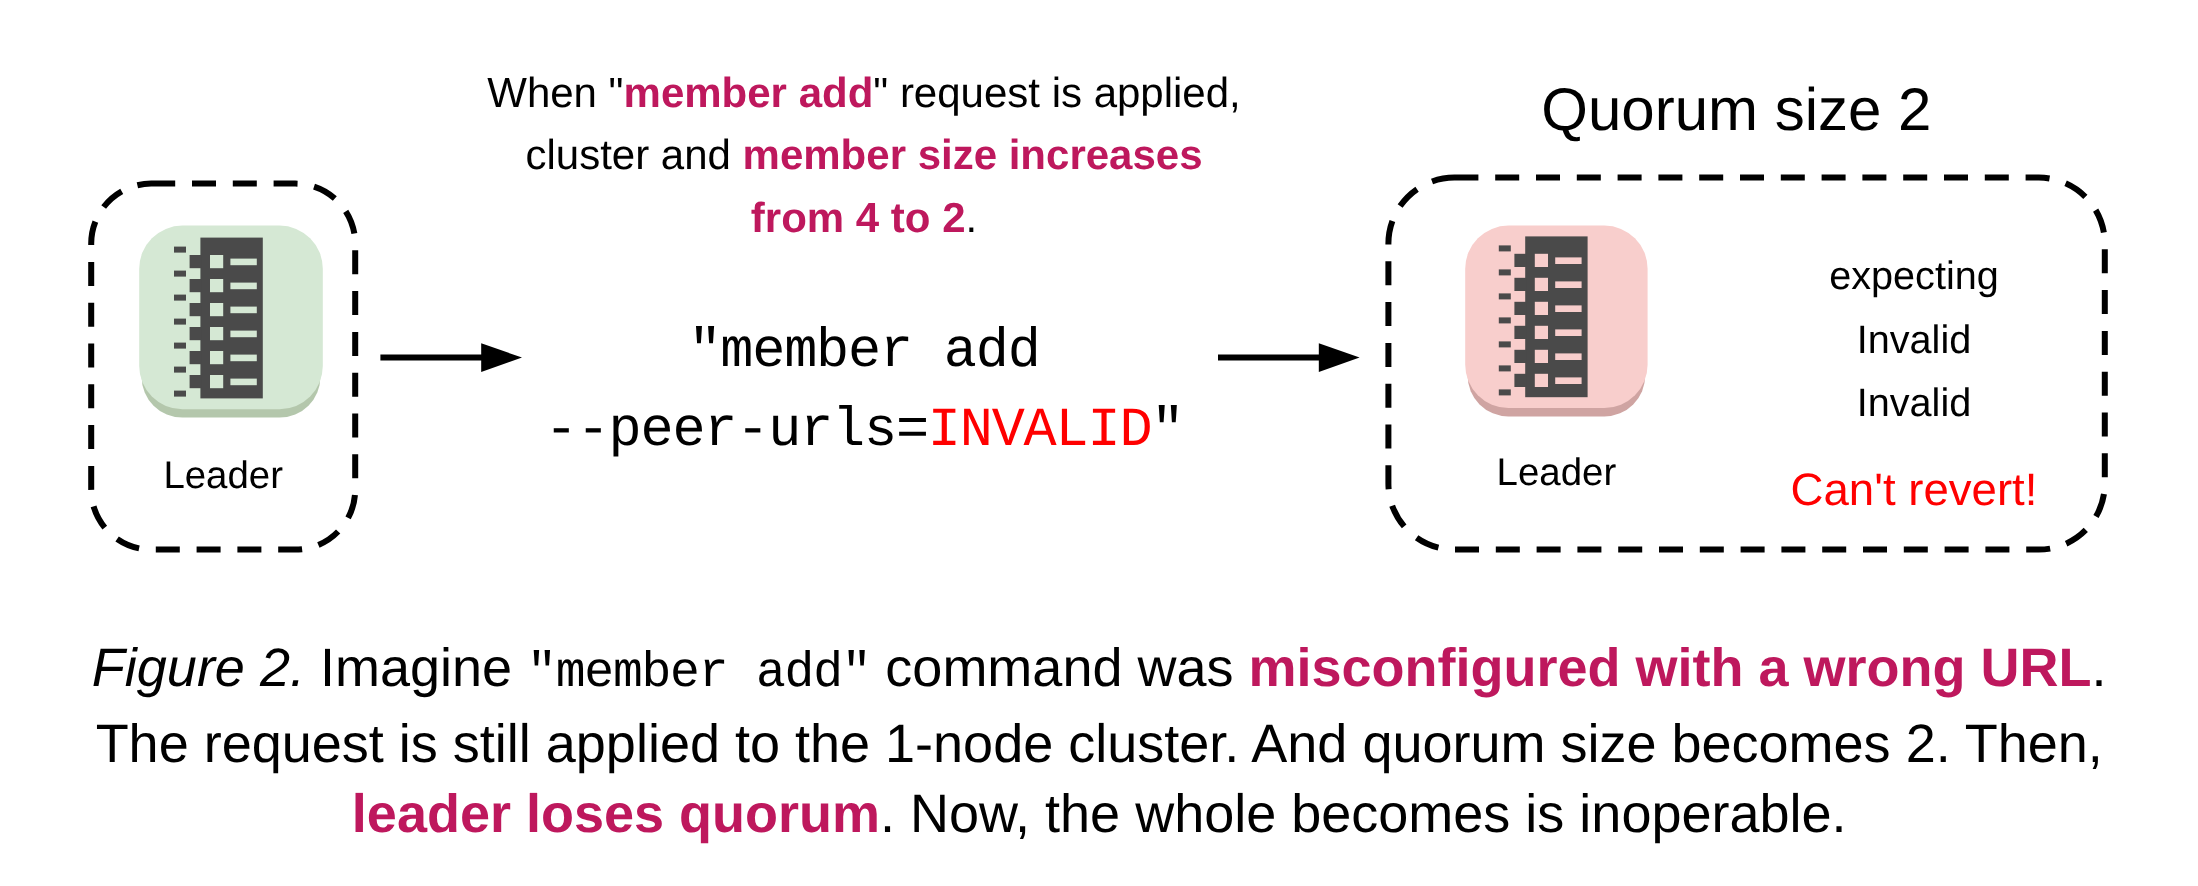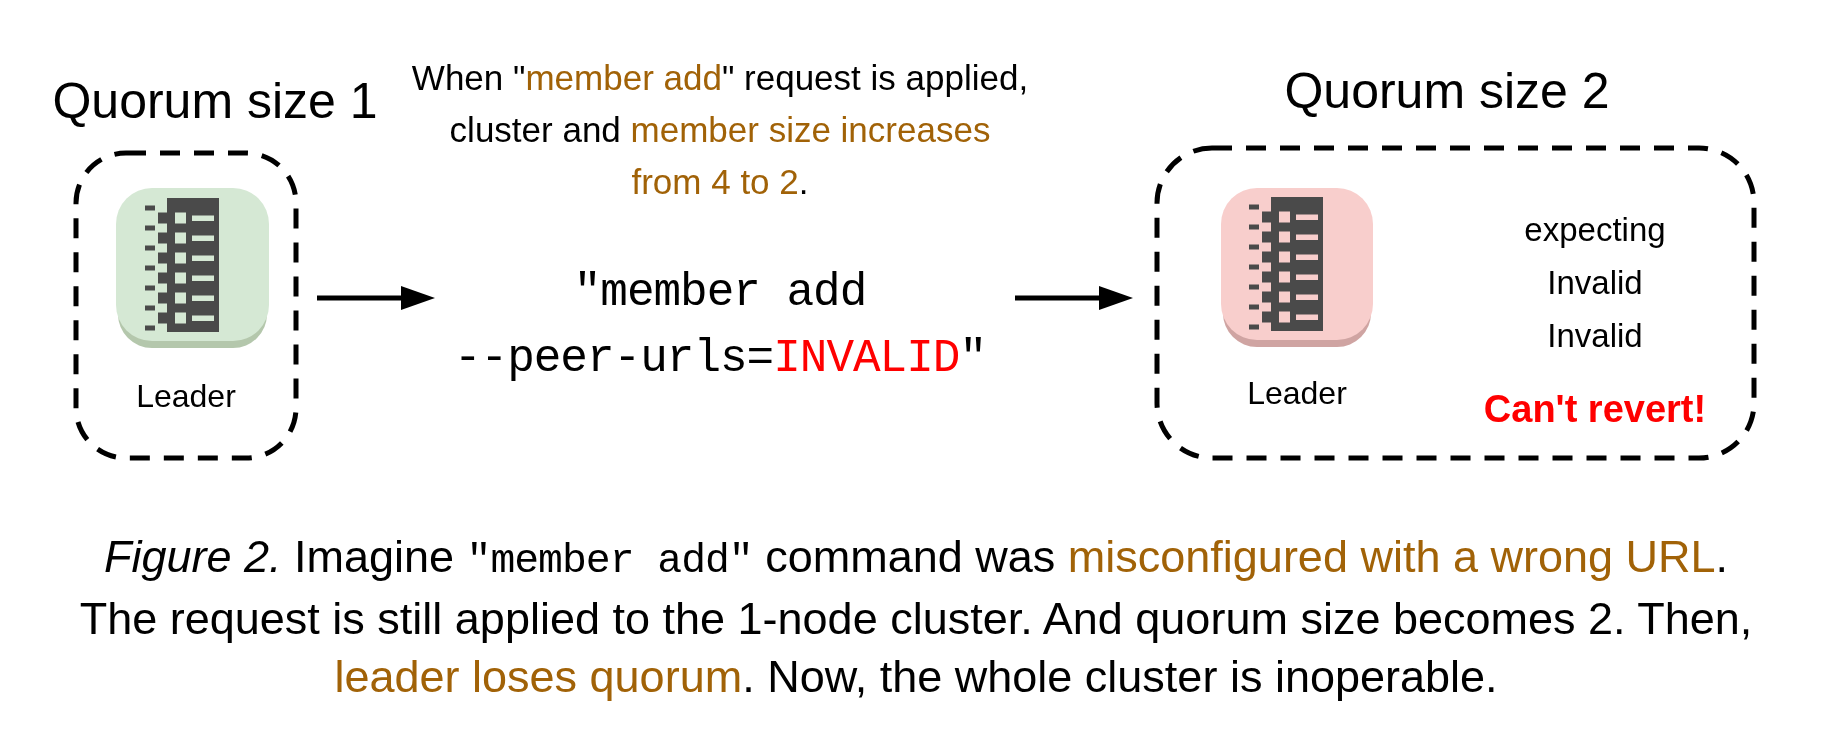--- a/index.html
+++ b/index.html
@@ -17,39 +17,38 @@
   .node{position:absolute;display:flex;align-items:center;justify-content:center;}
   .node-body{width:100%;height:100%;display:flex;align-items:center;justify-content:center;}
   .node.green .node-body{background:#d5e8d4;border-radius:36px;box-shadow:0 9px 0 -2px #b4c7ac;}
   .node.pink  .node-body{background:#f8cecc;border-radius:36px;box-shadow:0 9px 0 -2px #cfa4a2;}
   .node svg .dark{fill:#4a4a4a;}
   .node.green svg .light{fill:#d5e8d4;}
   .node.pink  svg .light{fill:#f8cecc;}
   .node-label{font-size:32px;}
   
   .annotation{font-size:35px;line-height:52px;}
-  .red-b{color:#a16207;font-weight:normal;}
+  .red-b{color:#be185d;font-weight:bold;}
   
   .command{font-family:"Liberation Mono","DejaVu Sans Mono",monospace;font-size:46px;line-height:66px;letter-spacing:-1px;}
   .invalid{color:#ff0000;}
   
   .expecting{font-size:33px;line-height:53px;text-align:center;}
-  .warning{font-size:38px;font-weight:bold;color:#ff0000;}
+  .warning{font-size:38px;font-weight:normal;color:#ff0000;}
   
   .caption{font-size:45px;line-height:58px;}
   .fig-italic{font-style:italic;text-align:center;}
   .mono{font-family:"Liberation Mono","DejaVu Sans Mono",monospace;font-size:0.92em;letter-spacing:-1px;}
   .arrow-svg{position:absolute;}
 </style>
 </head>
 <body>
 
 <div class="canvas">
 
-  <div class="abs center cluster-title" style="left:30px;top:74px;width:370px;">Quorum size 1</div>
 
   <svg class="boundary-svg" style="left:73px;top:150px;" width="226" height="311">
     <rect x="3" y="3" width="220" height="305" rx="50" ry="50" fill="none" stroke="#000" stroke-width="5" stroke-dasharray="20 14"></rect>
   </svg>
 
   <div class="node green abs" style="left:116px;top:188px;width:153px;height:153px;">
     <div class="node-body">
       <svg width="100" height="138" viewBox="0 0 100 138">
         <rect class="dark" x="24" y="2" width="52" height="134"></rect>
         <rect class="dark" x="15" y="16.5" width="10" height="11"></rect>
@@ -149,16 +148,16 @@
     <div>expecting</div>
     <div>Invalid</div>
     <div>Invalid</div>
   </div>
 
   <div class="abs center warning" style="left:1420px;top:388px;width:350px;">Can't revert!</div>
 
   <div class="abs center caption" style="left:0px;top:528px;width:1832px;">
     <div><span class="fig-italic">Figure 2.</span><span> Imagine </span><span class="mono">"member add"</span><span> command was </span><span class="red-b">misconfigured with a wrong URL</span><span>.</span></div>
     <div>The request is still applied to the 1-node cluster. And quorum size becomes 2. Then,</div>
-    <div><span class="red-b">leader loses quorum</span><span>. Now, the whole cluster is inoperable.</span></div>
+    <div><span class="red-b">leader loses quorum</span><span>. Now, the whole becomes is inoperable.</span></div>
   </div>
 
 </div>
 
 </body></html>

